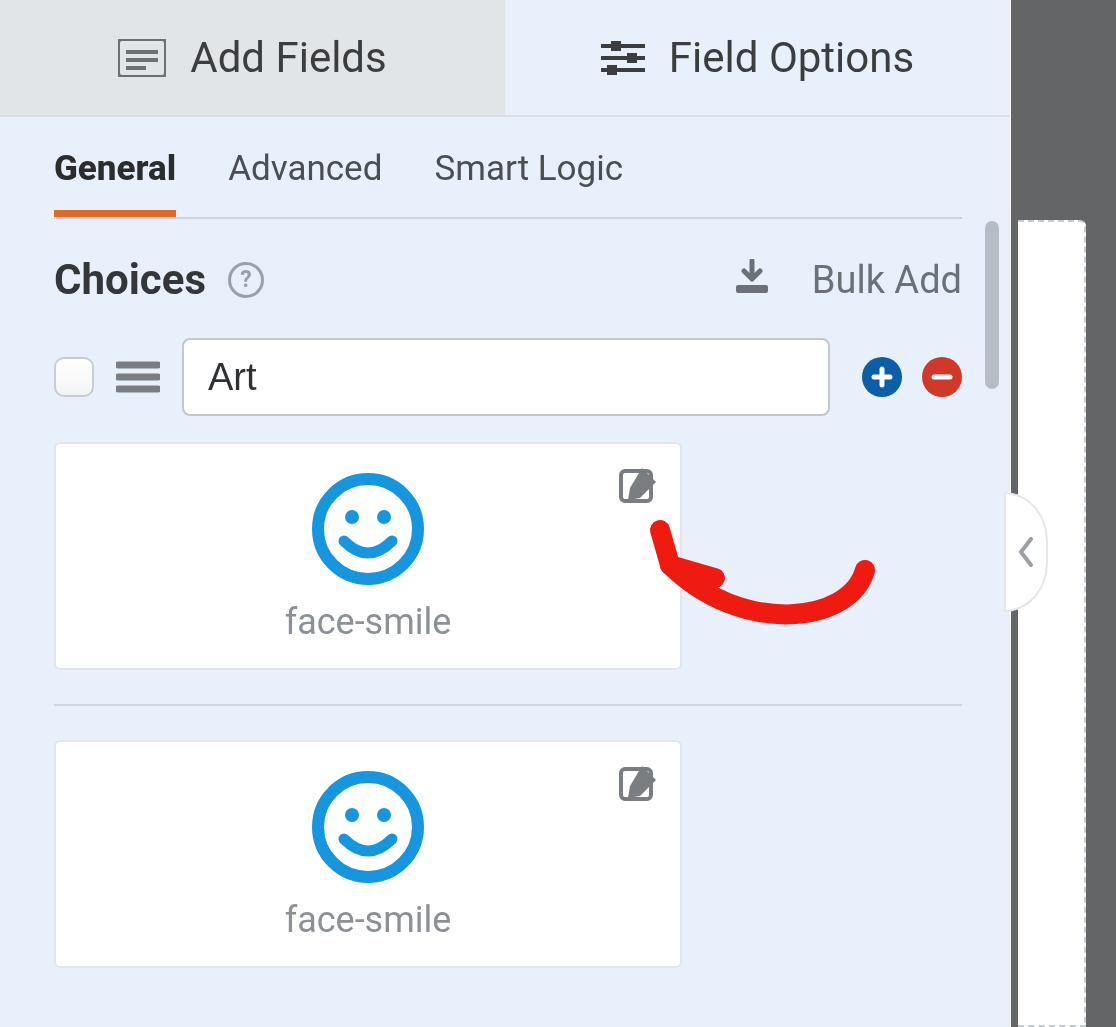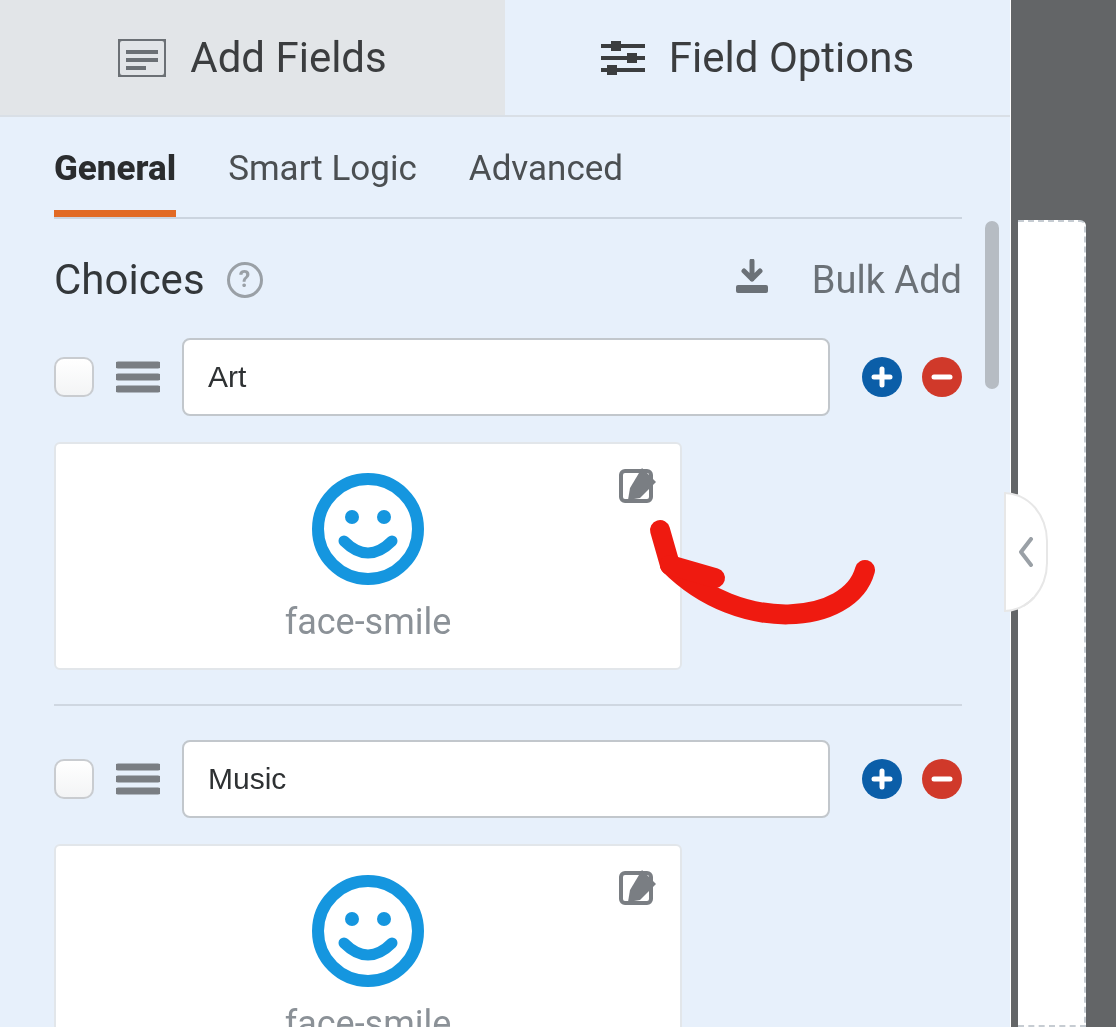--- a/index.html
+++ b/index.html
@@ -43,21 +43,21 @@
   .sub-tab.active::after {
     content: ""; position: absolute; left: 0; right: 0; bottom: -2px;
     height: 7px; background: #e26a24;
   }
 
   .section-header {
     display: flex; align-items: center; justify-content: space-between;
     margin-top: 36px;
   }
   .section-left { display: flex; align-items: center; gap: 22px; }
-  .section-title { font-size: 42px; font-weight: 400; color: #33373a; }
+  .section-title { font-size: 42px; font-weight: 700; color: #33373a; }
   .help-circle {
     width: 36px; height: 36px; border: 3px solid #9aa0a6; border-radius: 50%;
     display:flex; align-items:center; justify-content:center;
     color:#9aa0a6; font-size:23px; font-weight:700;
   }
   .bulk { display:flex; align-items:center; gap: 40px; color:#6b7177; cursor:pointer;text-align:center; }
   .bulk-label { font-size: 38px; }
 
   .choice {
     margin-top: 34px;
@@ -72,21 +72,21 @@
   .cb {
     width: 40px; height: 40px; border: 2px solid #c9ccd0; border-radius: 10px;
     background: linear-gradient(#fff, #f3f4f5);
   }
   .drag-handle svg { display:block; color:#7a7e83; }
   .choice-input {
     flex: 1 1 auto;
     height: 78px;
     border: 2px solid #c2c7cc; border-radius: 8px;
     background:#fff;
-    font-size: 30px; color:#2e3133;
+    font-size: 38px; color:#2e3133;
     padding: 0 24px;
   }
   .row-actions { display:flex; align-items:center; gap: 20px; margin-left: 10px; }
   .circle-btn {
     width: 40px; height: 40px; border-radius: 50%;
     display:flex; align-items:center; justify-content:center;
     color:#fff; cursor:pointer;
   }
   .circle-add { background:#0b5ea8; }
   .circle-remove { background:#d0392a; }
@@ -170,22 +170,22 @@
         </svg>
       </span>
       <span>Field Options</span>
     </div>
   </div>
 
   <div class="panel-body">
 
     <div class="sub-tabs">
       <div class="sub-tab active">General</div>
+      <div class="sub-tab">Advanced</div>
       <div class="sub-tab">Smart Logic</div>
-      <div class="sub-tab">Advanced</div>
     </div>
 
     <div class="section-header">
       <div class="section-left">
         <span class="section-title">Choices</span>
         <span class="help-circle">?</span>
       </div>
       <div class="bulk">
         <span>
           <svg width="40" height="38" viewBox="0 0 40 38" fill="#6b7177">
@@ -235,44 +235,20 @@
             <circle cx="44" cy="48" r="7" fill="#1596df"></circle>
             <circle cx="76" cy="48" r="7" fill="#1596df"></circle>
             <path d="M36 72 Q60 96 84 72" stroke="#1596df" stroke-width="11" stroke-linecap="round" fill="none"></path>
           </svg>
         </span>
         <span class="icon-caption">face-smile</span>
       </div>
     </div>
 
     <div class="choice">
-      <div class="choice-row">
-        <div class="cb"></div>
-        <span class="drag-handle">
-          <svg width="44" height="36" viewBox="0 0 44 36">
-              <line x1="2" y1="6" x2="42" y2="6" stroke="#7a7e83" stroke-width="7" stroke-linecap="round"></line>
-              <line x1="2" y1="18" x2="42" y2="18" stroke="#7a7e83" stroke-width="7" stroke-linecap="round"></line>
-              <line x1="2" y1="30" x2="42" y2="30" stroke="#7a7e83" stroke-width="7" stroke-linecap="round"></line>
-            </svg>
-        </span>
-        <input class="choice-input" value="Music" style="">
-        <div class="row-actions">
-          <span class="circle-btn circle-add">
-            <svg width="22" height="22" viewBox="0 0 22 22">
-                <line x1="11" y1="3" x2="11" y2="19" stroke="#fff" stroke-width="5" stroke-linecap="round"></line>
-                <line x1="3" y1="11" x2="19" y2="11" stroke="#fff" stroke-width="5" stroke-linecap="round"></line>
-              </svg>
-          </span>
-          <span class="circle-btn circle-remove">
-            <svg width="22" height="22" viewBox="0 0 22 22">
-                <line x1="3" y1="11" x2="19" y2="11" stroke="#fff" stroke-width="5" stroke-linecap="round"></line>
-              </svg>
-          </span>
-        </div>
-      </div>
       <div class="icon-card">
         <span class="edit-pencil">
           <svg width="42" height="42" viewBox="0 0 42 42" fill="none">
               <rect x="3" y="7" width="30" height="30" rx="4" stroke="#7a7e83" stroke-width="4"></rect>
               <path d="M24 4 L38 18 L22 34 L10 36 L12 24 Z" fill="#7a7e83"></path>
             </svg>
         </span>
         <span class="icon-glyph">
           <svg width="120" height="120" viewBox="0 0 120 120" fill="none">
             <circle cx="60" cy="60" r="50" stroke="#1596df" stroke-width="12"></circle>

